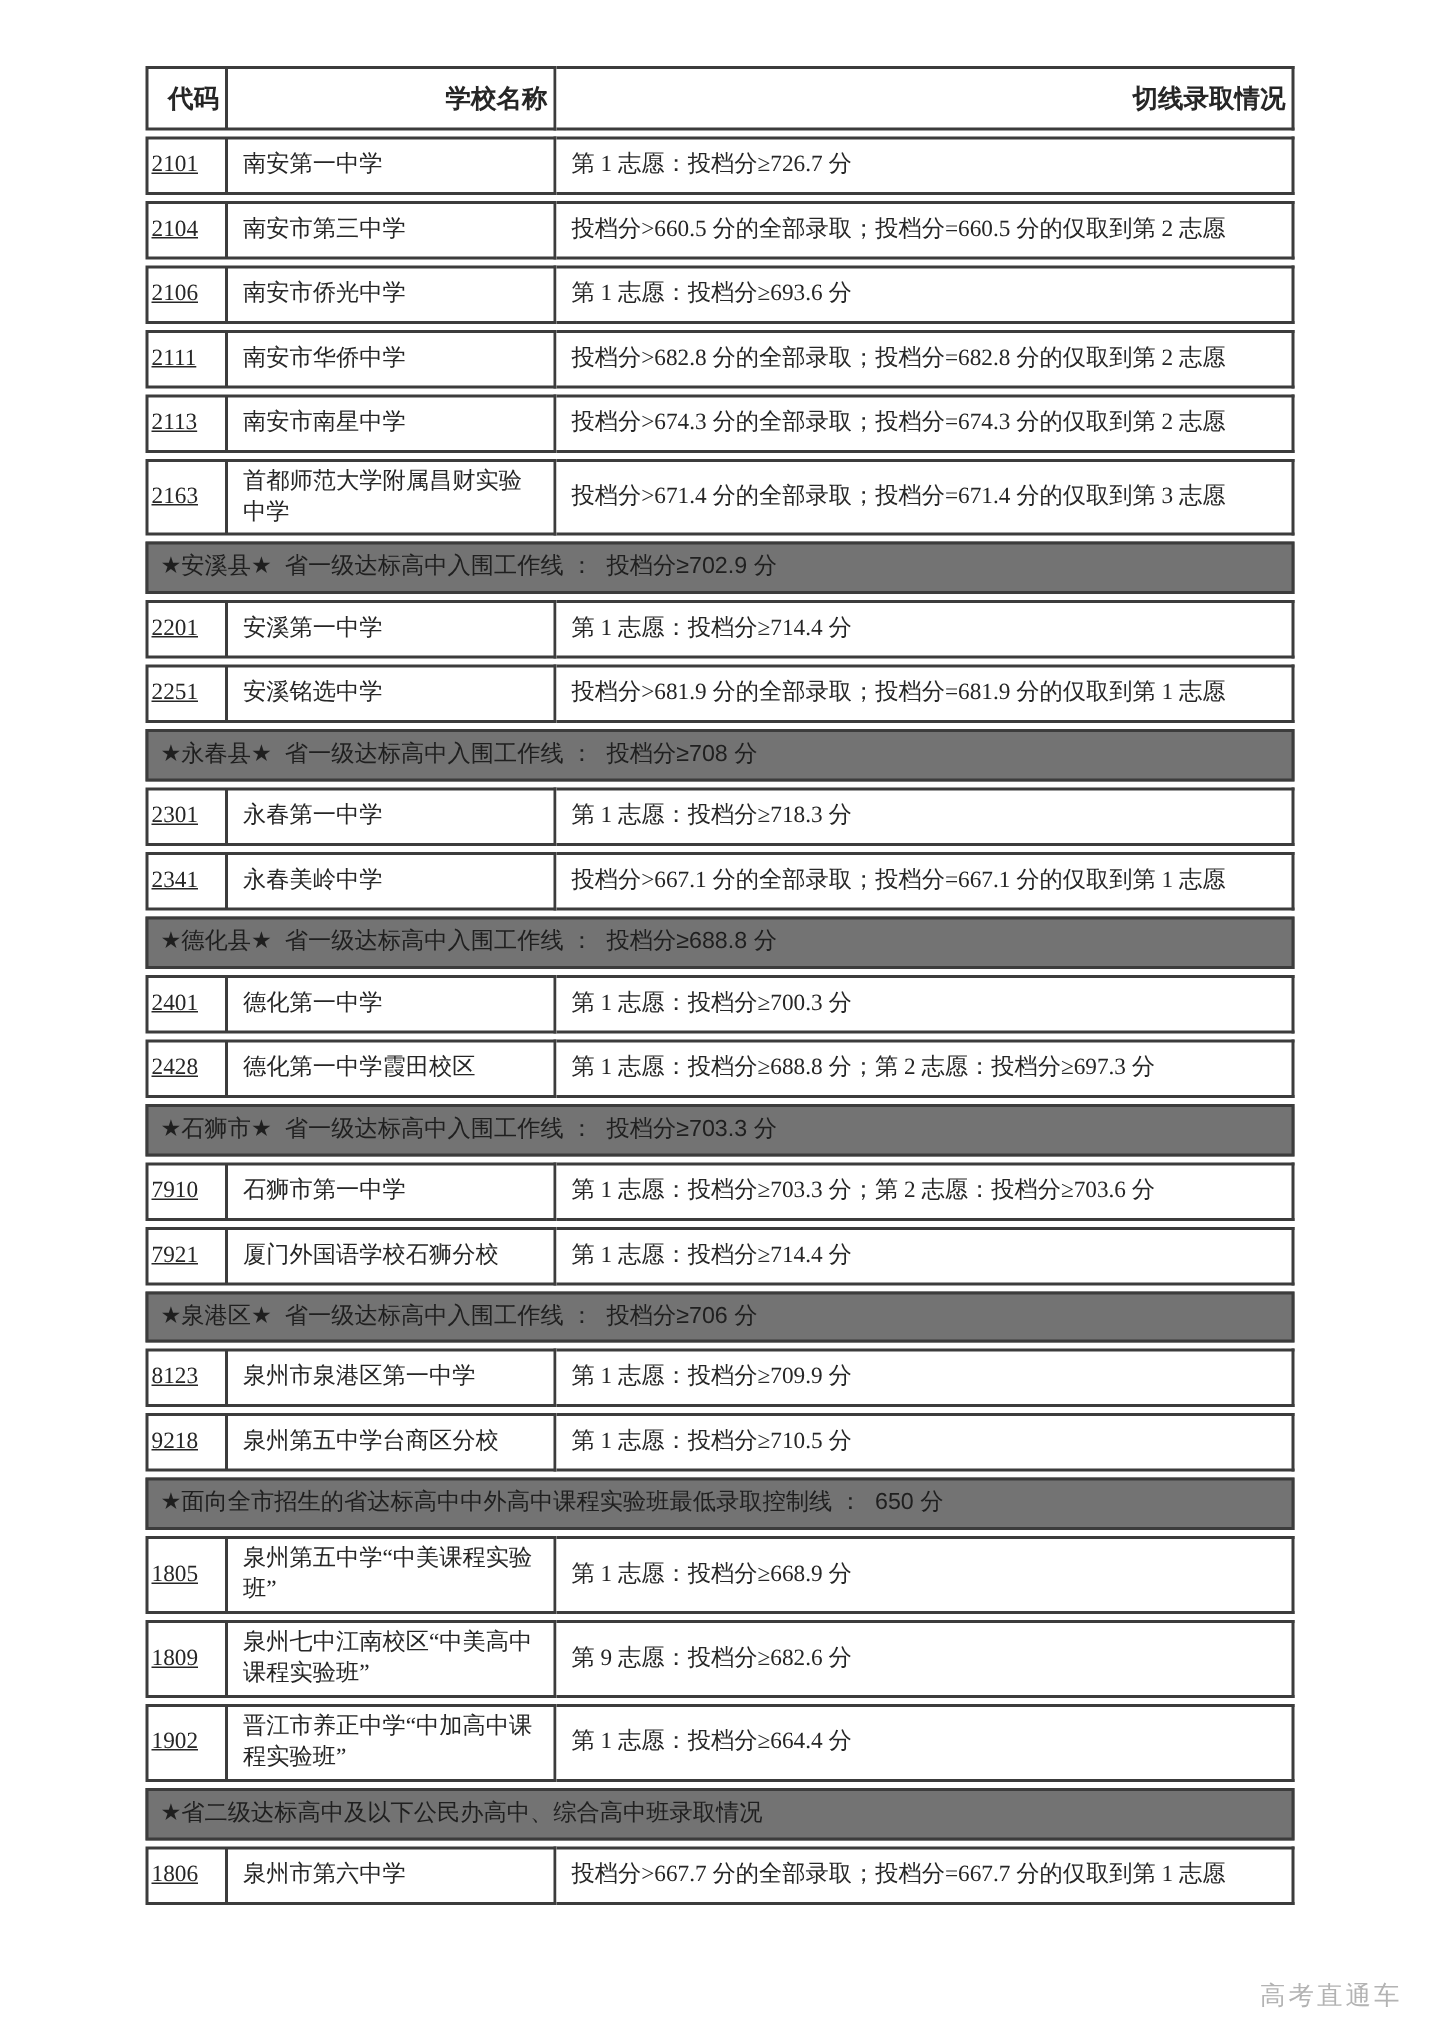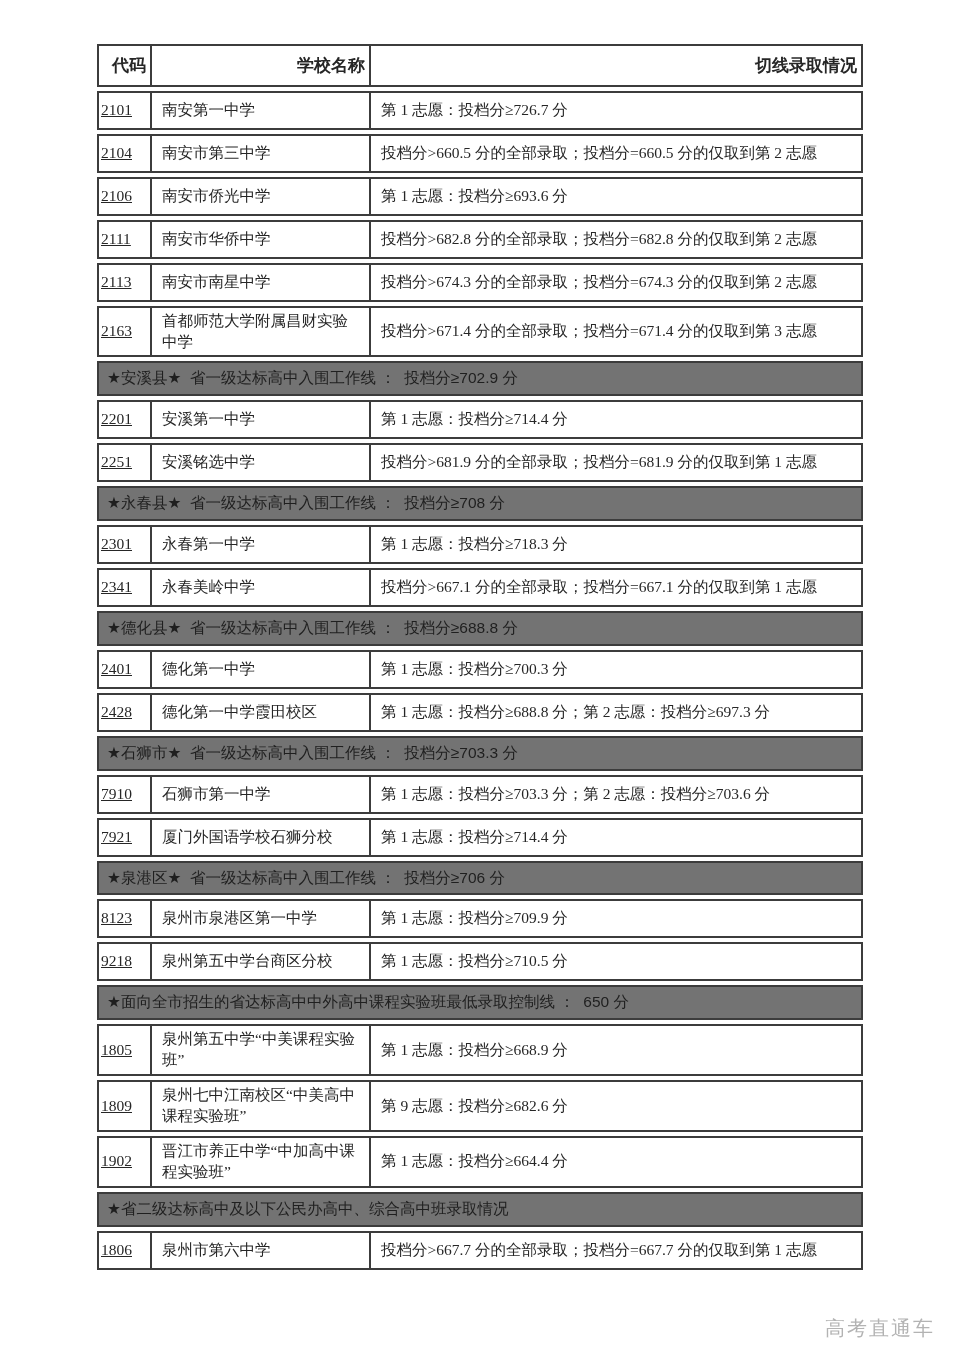--- a/index.html
+++ b/index.html
@@ -48,21 +48,21 @@
   td.code { text-align: left; padding: 7px 2px; text-decoration: underline; }
   td.section-cell {
     background: #737373;
     padding: 5px 8px;
     font-family: "Liberation Sans", "DejaVu Sans", sans-serif;
     color: #1f1f1f;
   }
   .watermark {
     position: absolute;
     right: 26px; bottom: 16px;
-    font-size: 20px;
+    font-size: 17px;
     letter-spacing: 2px;
     color: #b3b3b3;
     font-family: "Liberation Sans", "DejaVu Sans", sans-serif;
   }
 </style>
 </head>
 <body>
 
 <div class="page">
 

